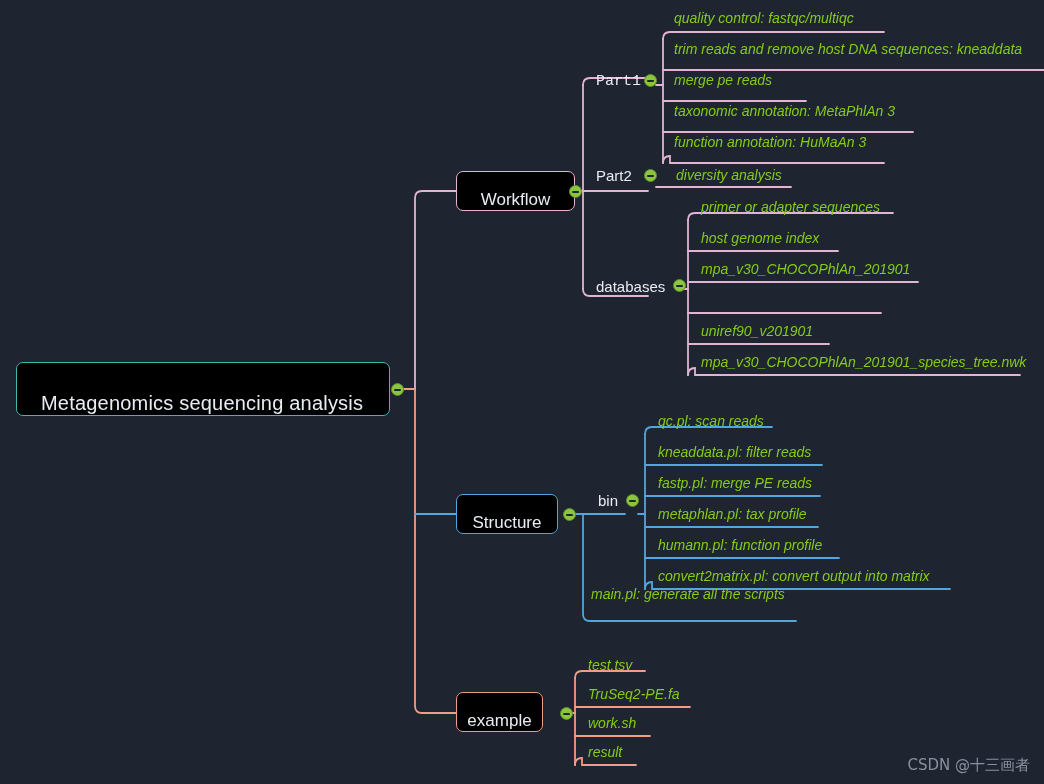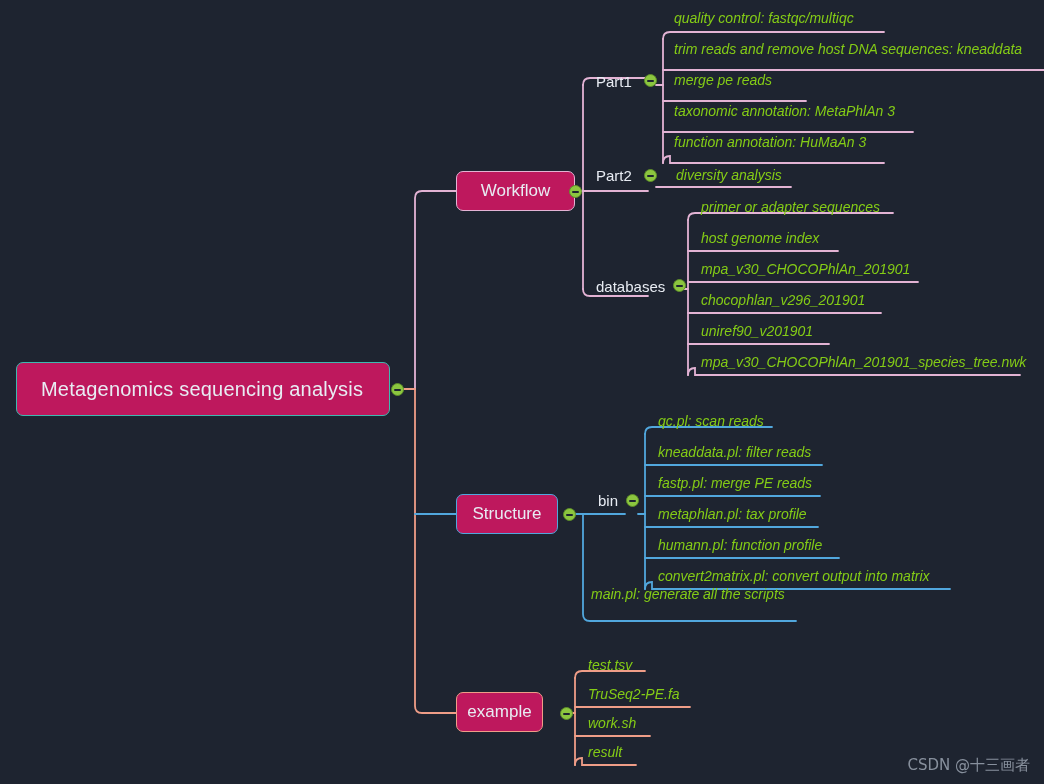--- a/index.html
+++ b/index.html
@@ -11,22 +11,22 @@
     position:relative;
   }
   #canvas{position:absolute;left:0;top:0;width:1044px;height:784px;}
   svg.wires{position:absolute;left:0;top:0;width:1044px;height:784px;pointer-events:none;}
 
   
   .boxnode{
     position:absolute;
     box-sizing:border-box;
     border-radius:7px;
-    background:#be185d;
-    display:flex;align-items:center;justify-content:center;
+    background:#000000;
+    display:flex;align-items:flex-end;justify-content:center;
     color:#e8ecf3;
     white-space:nowrap;
   }
   .root{
     left:16px;top:362px;width:374px;height:54px;
     border:1.6px solid #3fb9b0;
     font-size:20px;
     justify-content:flex-start;padding-left:24px;
     letter-spacing:.2px;
   }
@@ -136,40 +136,39 @@
   <div class="boxnode root">
     <span>Metagenomics sequencing analysis</span>
   </div>
   <div class="toggle" style="left:391px;top:383px;"></div>
 
   <div class="boxnode lvl1 n-workflow">
     <span>Workflow</span>
   </div>
   <div class="toggle" style="left:569px;top:185px;"></div>
 
-  <div class="grp" style="left:596px;top:72px;">Part1</div>
+  <div class="grp" style="left:596px;top:72px;font-family:Liberation Mono, monospace;">Part1</div>
   <div class="toggle" style="left:644px;top:74px;"></div>
 
   <div class="leaf" style="left:674px;top:8px;">quality control: fastqc/multiqc</div>
   <div class="leaf" style="left:674px;top:39px;">trim reads and remove host DNA sequences: kneaddata</div>
   <div class="leaf" style="left:674px;top:70px;">merge pe reads</div>
   <div class="leaf" style="left:674px;top:101px;">taxonomic annotation: MetaPhlAn 3</div>
   <div class="leaf" style="left:674px;top:132px;">function annotation: HuMaAn 3</div>
 
   <div class="grp" style="left:596px;top:166px;">Part2</div>
   <div class="toggle" style="left:644px;top:169px;"></div>
   <div class="leaf" style="left:676px;top:165px;">diversity analysis</div>
 
   <div class="grp" style="left:596px;top:277px;">databases</div>
   <div class="toggle" style="left:673px;top:279px;"></div>
 
   <div class="leaf" style="left:701px;top:197px;">primer or adapter sequences</div>
   <div class="leaf" style="left:701px;top:228px;">host genome index</div>
   <div class="leaf" style="left:701px;top:259px;text-align:right;">mpa_v30_CHOCOPhlAn_201901</div>
-  <div class="leaf" style="left:701px;top:290px;">chocophlan_v296_201901</div>
   <div class="leaf" style="left:701px;top:321px;">uniref90_v201901</div>
   <div class="leaf" style="left:701px;top:352px;">mpa_v30_CHOCOPhlAn_201901_species_tree.nwk</div>
 
   <div class="boxnode lvl1 n-structure">
     <span>Structure</span>
   </div>
   <div class="toggle" style="left:563px;top:508px;"></div>
 
   <div class="grp" style="left:598px;top:491px;">bin</div>
   <div class="toggle" style="left:626px;top:494px;"></div>

